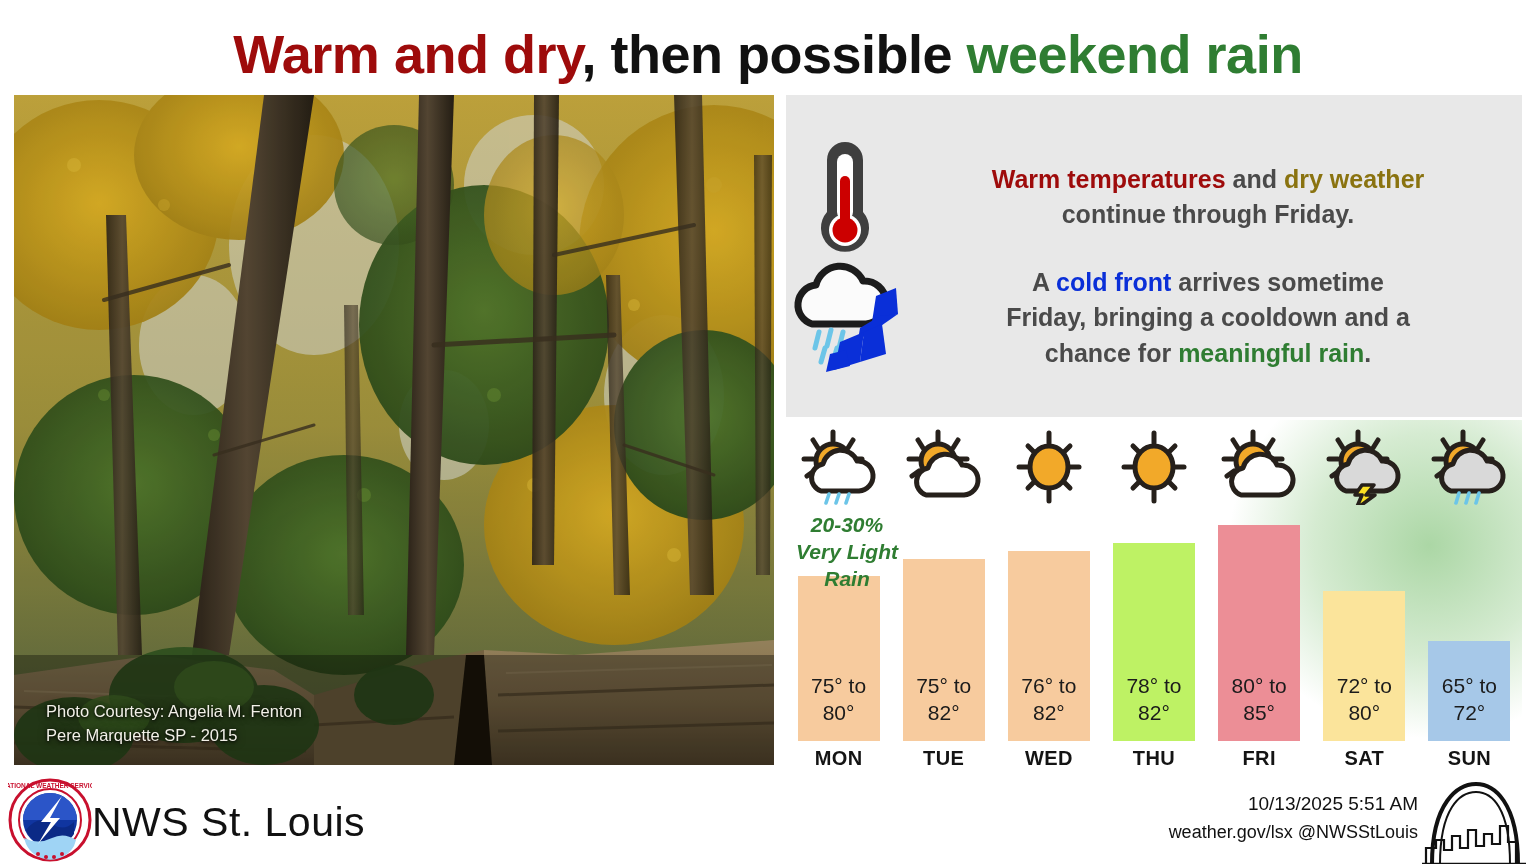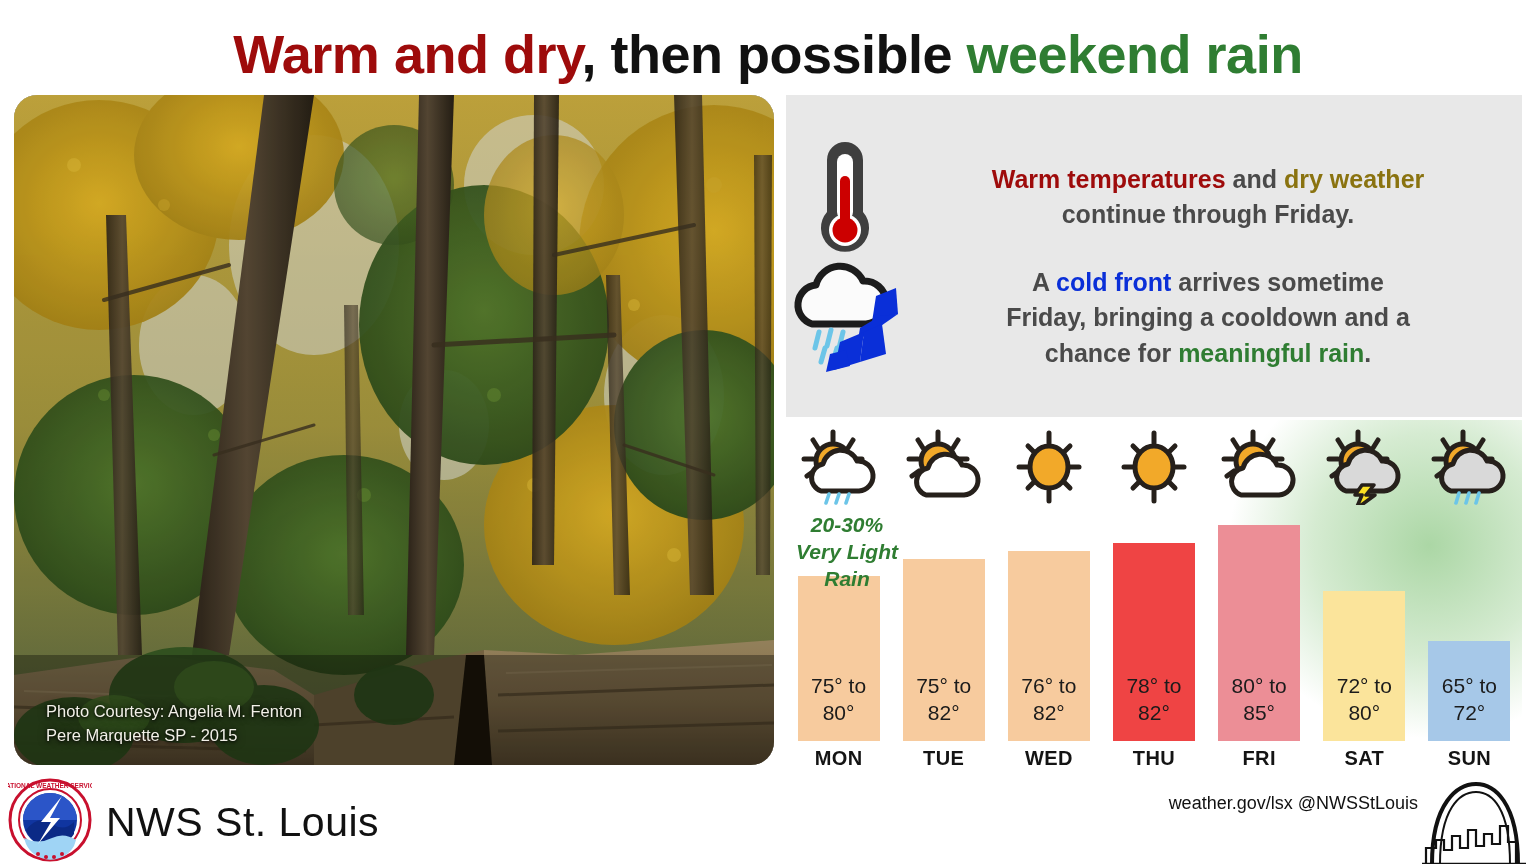--- a/index.html
+++ b/index.html
@@ -16,21 +16,21 @@
   .title-text {
     font-size:54px; font-weight:bold; letter-spacing:-0.5px; white-space:nowrap;
   }
   .t-red   { color:#9e0b0b; }
   .t-black { color:#111111; }
   .t-green { color:#2f7d32; }
 
   
   .photo {
     position:absolute; left:14px; top:95px; width:760px; height:670px;
-    overflow:hidden; background:#404040;border-radius:23px;
+    overflow:hidden; background:#404040;
   }
   .photo svg { display:block; }
   .photo-credit {
     position:absolute; left:32px; bottom:18px; z-index:6;
     color:#f2f0e8; font-size:16.5px; line-height:1.42;
     text-shadow:0 1px 3px rgba(0,0,0,.95), 0 0 8px rgba(0,0,0,.8);
     font-weight:400;
   }
 
   
@@ -92,21 +92,21 @@
   .rain-note {
     position:absolute; font-style:italic; font-weight:bold; color:#2f7d32;
     text-align:center; line-height:1.28; font-size:21px; z-index:3;
   }
   .rain-note.left  { left:-4px; top:92px; width:130px; }
   .rain-note.right { right:6px; top:92px; width:236px; font-size:23px; }
 
   
   .footer-logo {
     position:absolute; left:8px; top:780px; width:420px; height:84px;
-    display:flex; align-items:center; gap:14px;
+    display:flex; align-items:center; 
   }
   .nws-title { font-size:41px; color:#111; letter-spacing:.5px; }
 
   .footer-meta {
     position:absolute; right:118px; top:790px; width:420px;
     text-align:right; color:#111; line-height:1.5;
   }
   .meta-1 { font-size:19px; }
   .meta-2 { font-size:18px; }
   .arch-wrap { position:absolute; right:6px; top:778px; width:112px; height:86px; }
@@ -464,21 +464,21 @@
         <div class="bar-label">82°</div>
       </div>
     </div>
     <div class="bar-cell">
       <div class="bar" style="height:190px;background:#f7cb9e;">
         <div class="bar-label">76° to</div>
         <div class="bar-label">82°</div>
       </div>
     </div>
     <div class="bar-cell">
-      <div class="bar" style="height:198px;background:#ef4444;">
+      <div class="bar" style="height:198px;background:#bef264;">
         <div class="bar-label">78° to</div>
         <div class="bar-label">82°</div>
       </div>
     </div>
     <div class="bar-cell">
       <div class="bar" style="height:216px;background:#ec8e96;">
         <div class="bar-label">80° to</div>
         <div class="bar-label">85°</div>
       </div>
     </div>
@@ -526,20 +526,21 @@
           <circle cx="38" cy="79" r="2"></circle>
         <circle cx="46" cy="79" r="2"></circle>
           <circle cx="54" cy="76" r="2"></circle>
       </g>
     </svg>
   </div>
   <div class="nws-title">NWS St. Louis</div>
 </div>
 
 <div class="footer-meta">
+  <div class="meta-1">10/13/2025 5:51 AM</div>
   <div class="meta-2">weather.gov/lsx  @NWSStLouis</div>
 </div>
 
 <div class="arch-wrap">
   <svg width="112" height="86" viewBox="0 0 112 86">
     <path d="M14 86 C14 24 40 6 58 6 C76 6 100 24 100 86" fill="none" stroke="#111111" stroke-width="4"></path>
     <path d="M22 86 C22 30 42 14 58 14 C74 14 92 30 92 86" fill="none" stroke="#111111" stroke-width="2"></path>
     <g fill="none" stroke="#111111" stroke-width="2.2">
       <path d="M8 86 L8 70 L18 70 L18 62 L26 62 L26 72 L34 72 L34 58 L42 58
                L42 70 L50 70 L50 52 L58 52 L58 68 L66 68 L66 56 L74 56

